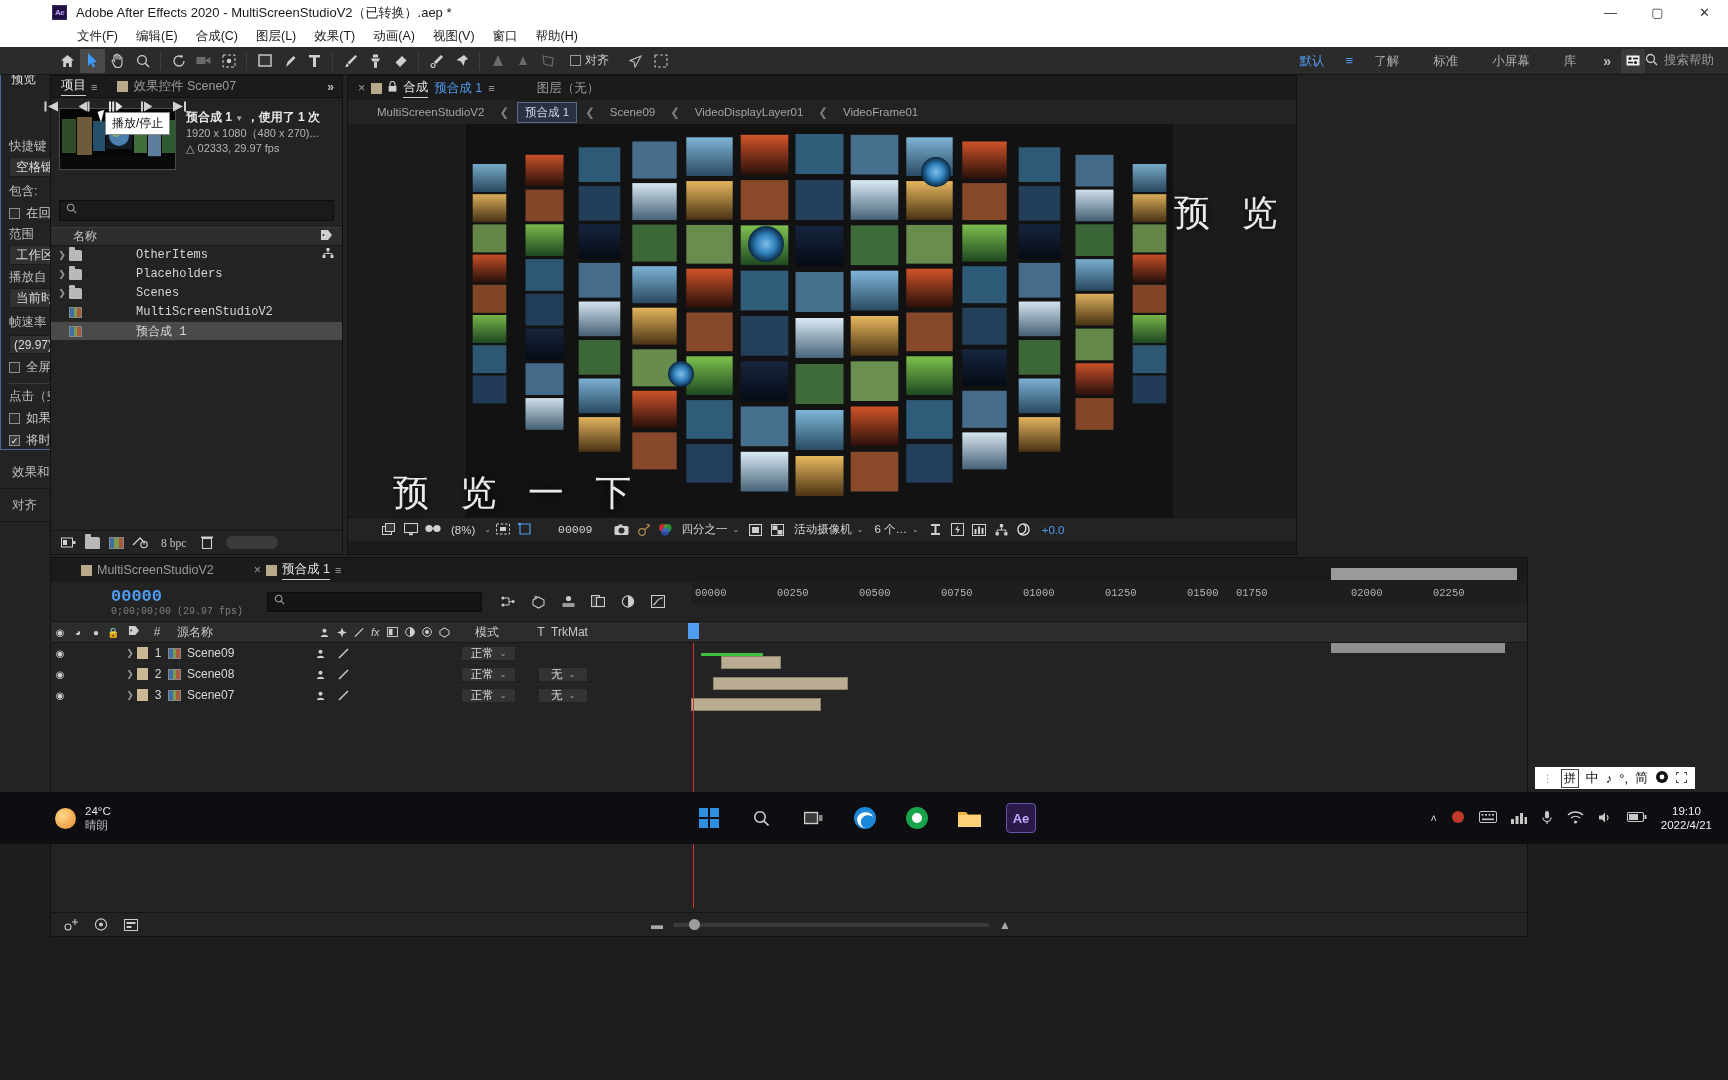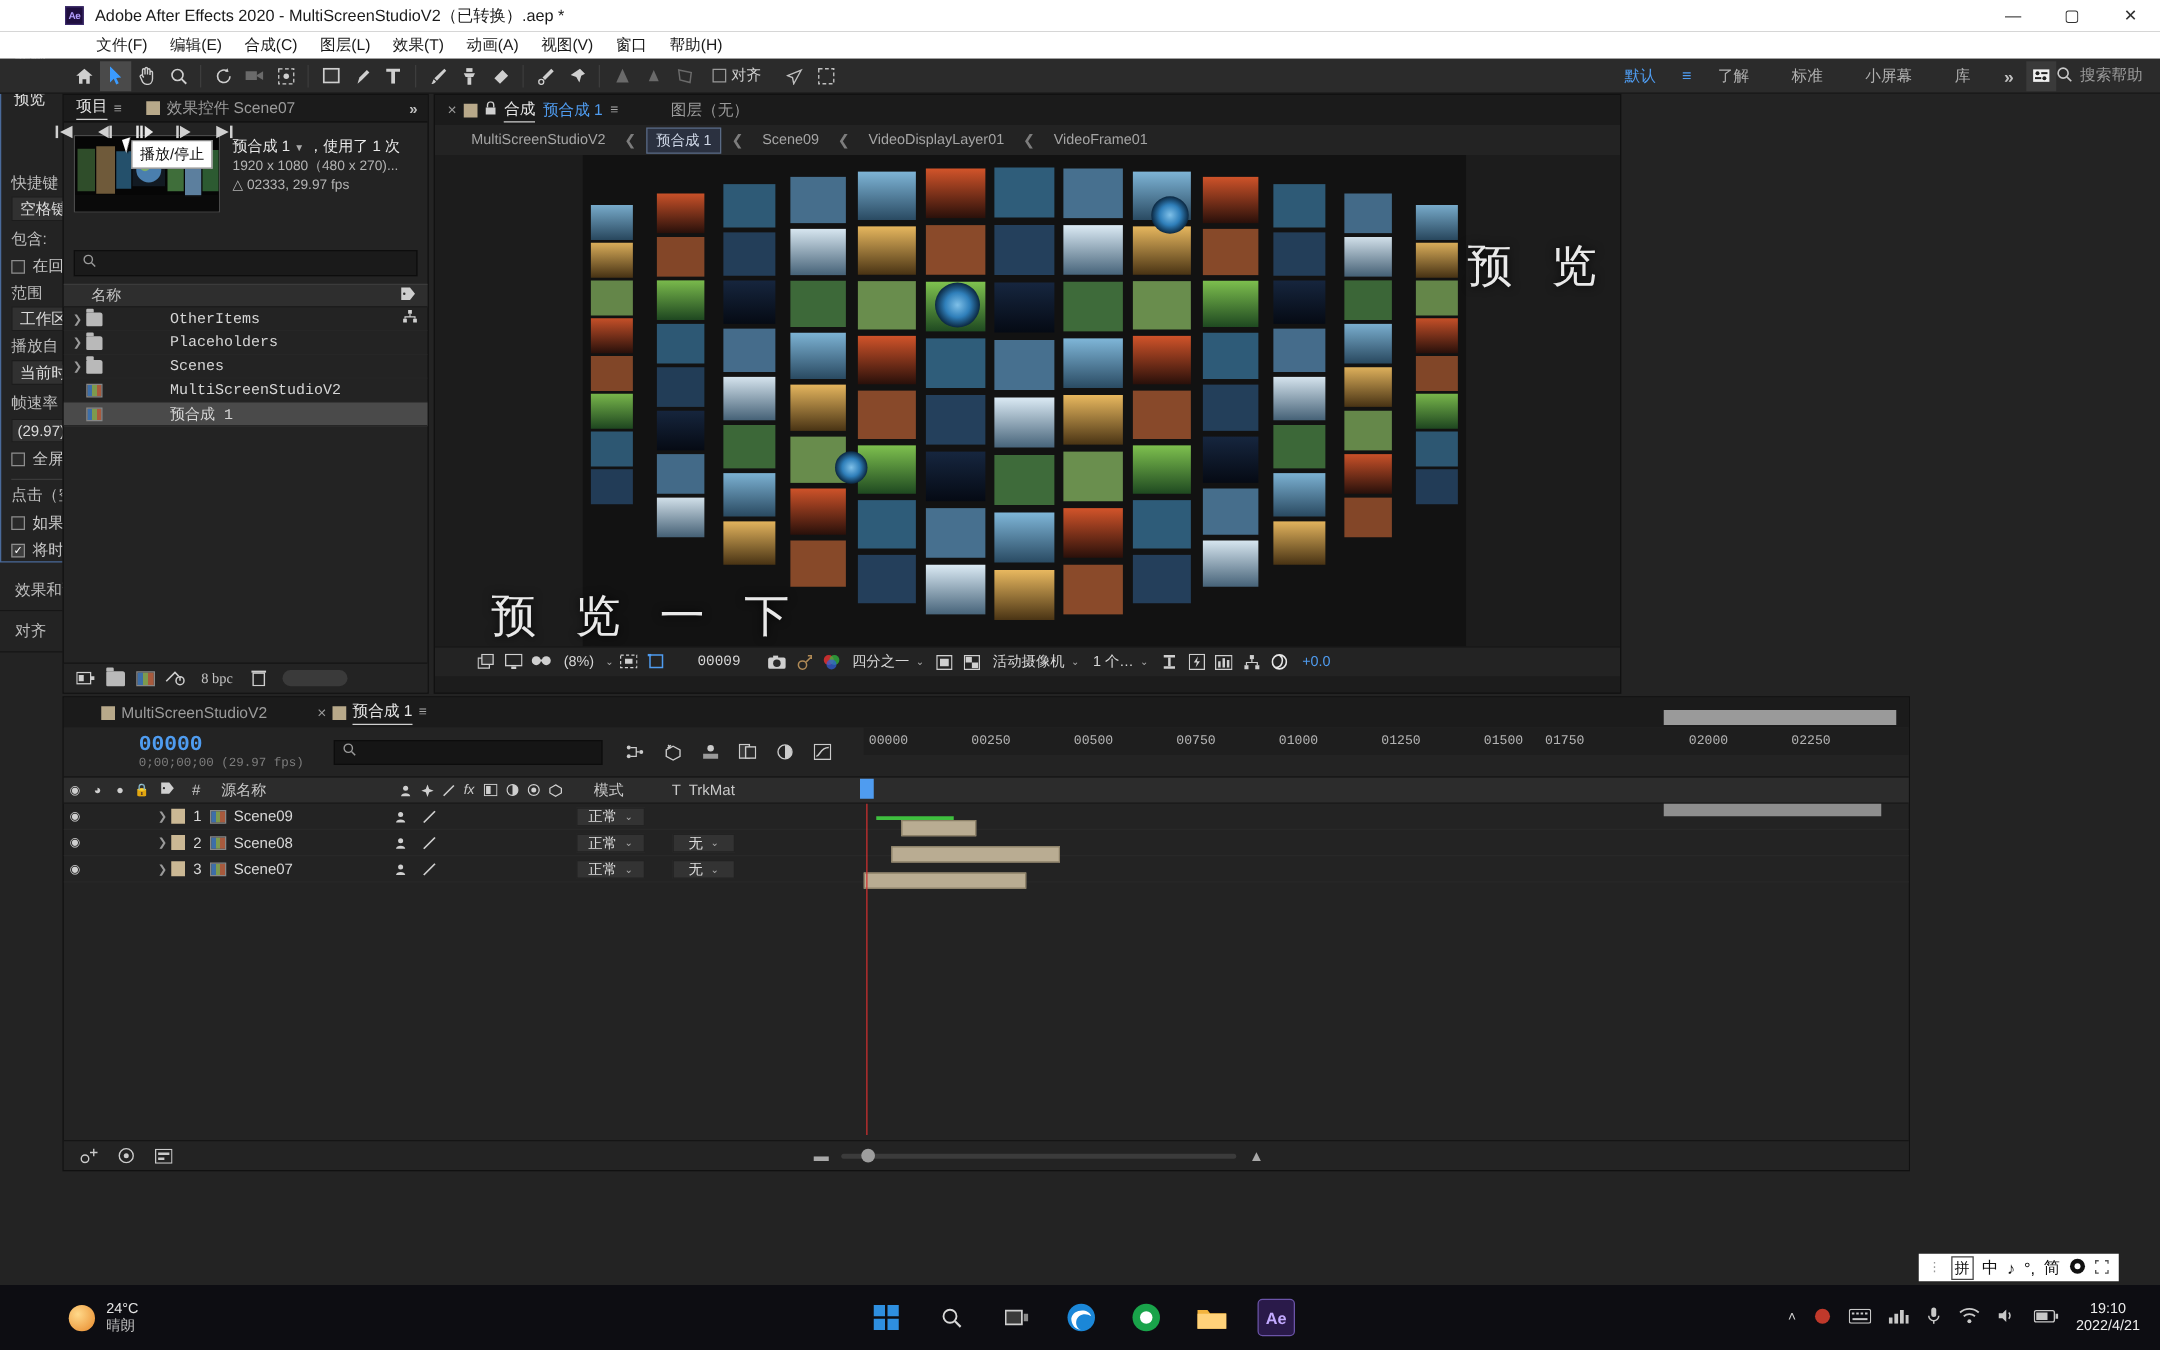--- a/index.html
+++ b/index.html
@@ -2,21 +2,21 @@
 <html><head>
 <meta charset="utf-8">
 <style>
   * { box-sizing: border-box; margin: 0; padding: 0; }
   html, body { width: 1728px; height: 1080px; overflow: hidden; }
   body {
     font-family: "Liberation Sans", "DejaVu Sans", sans-serif;
     background: #1d1d1d; color: #c8c8c8; font-size: 12px;
     -webkit-font-smoothing: antialiased;
   }
-  #app { position: relative; width: 1728px; height: 1080px; background: #232323; }
+  #app { position: relative; width: 1728px; height: 844px; background: #232323; }
 
   
   .titlebar { position:absolute; left:0; top:0; width:1728px; height:25px; background:#fff; display:flex; align-items:center; }
   .ae-badge { width:15px; height:15px; background:#1f0e3f; border:1px solid #3b2a6b; color:#b5a0ff; font-size:8px;
               display:flex; align-items:center; justify-content:center; margin-left:52px; font-weight:bold; letter-spacing:-.5px;}
   .title-text { color:#1a1a1a; font-size:13px; margin-left:9px; white-space:nowrap; }
   .win-btns { margin-left:auto; display:flex; height:25px; }
   .win-btn { width:47px; height:25px; display:flex; align-items:center; justify-content:center; color:#333; font-size:13px; }
 
   
@@ -47,21 +47,21 @@
   .ptab.active { color:#e6e6e6; }
   .ptab.active .ptab-label { border-bottom:1px solid #d0d0d0; padding-bottom:1px; }
   .ptab .hamb { font-size:11px; color:#aaa; }
   .comp-chip { width:11px; height:11px; background:#b8a98a; }
 
   
   #projectPanel { left:50px; top:75px; width:293px; height:480px; background:#232323; border:1px solid #111; }
   .proj-head { display:flex; padding:10px 8px 6px 8px; gap:10px; }
   .proj-thumb { width:117px; height:62px; background:#0c0c0c; border:1px solid #4a4a4a; overflow:hidden; position:relative; flex:none; }
   .proj-meta { font-size:11.5px; color:#d2d2d2; line-height:15px; padding-top:2px; }
-  .proj-meta .l1 { font-weight:normal; font-size:12px; color:#eaeaea; }
+  .proj-meta .l1 { font-weight:bold; font-size:12px; color:#eaeaea; }
   .proj-meta .l2, .proj-meta .l3 { color:#b4b4b4; font-size:11px; }
   .proj-search { margin:24px 8px 6px 8px; height:21px; background:#1a1a1a; border:1px solid #0d0d0d; display:flex; align-items:center; padding:0 6px; color:#7d7d7d; }
   .col-head { display:flex; align-items:center; height:19px; background:#2e2e2e; border-top:1px solid #3b3b3b; border-bottom:1px solid #171717;
               font-size:12px; color:#c5c5c5; padding-left:22px; }
   .proj-row { display:flex; align-items:center; height:19px; font-size:12px; color:#d6d6d6; padding-left:4px; border-bottom:1px solid #262626; }
   .proj-row.selected { background:#4a4a4a; }
   .twisty { width:14px; text-align:center; color:#9a9a9a; font-size:9px; }
   .folder-ico { width:13px; height:11px; background:#b9b9b9; border-radius:1px 2px 1px 1px; margin-right:6px; position:relative; flex:none; }
   .folder-ico:before { content:""; position:absolute; top:-3px; left:0; width:6px; height:3px; background:#b9b9b9; border-radius:1px 1px 0 0; }
   .file-ico { width:13px; height:11px; margin-right:6px; flex:none; background:linear-gradient(90deg,#3d6ea8 0 33%,#7d9a4e 33% 66%,#a85a3d 66% 100%); border:1px solid #888; }
@@ -708,21 +708,21 @@
             <rect x="0.5" y="0.5" width="12" height="11" stroke="#cfcfcf" stroke-width="1" fill="none"></rect>
             <rect x="1.5" y="1.5" width="5" height="4.5" fill="#cfcfcf"></rect>
             <rect x="6.5" y="6" width="5" height="4.5" fill="#cfcfcf"></rect>
           </svg>
       </div>
       <div class="cf-sel">
         <span>活动摄像机</span>
         <span class="caret">⌄</span>
       </div>
       <div class="cf-sel">
-        <span>1 个…</span>
+        <span>6 个…</span>
         <span class="caret">⌄</span>
       </div>
       <div class="cf-ico">
         <svg width="13" height="13" viewBox="0 0 13 13">
             <rect x="2" y="1" width="9" height="2" fill="#cfcfcf"></rect>
             <rect x="2" y="10" width="9" height="2" fill="#cfcfcf"></rect>
             <rect x="5.5" y="3" width="2" height="7" fill="#cfcfcf"></rect>
           </svg>
       </div>
       <div class="cf-ico">

